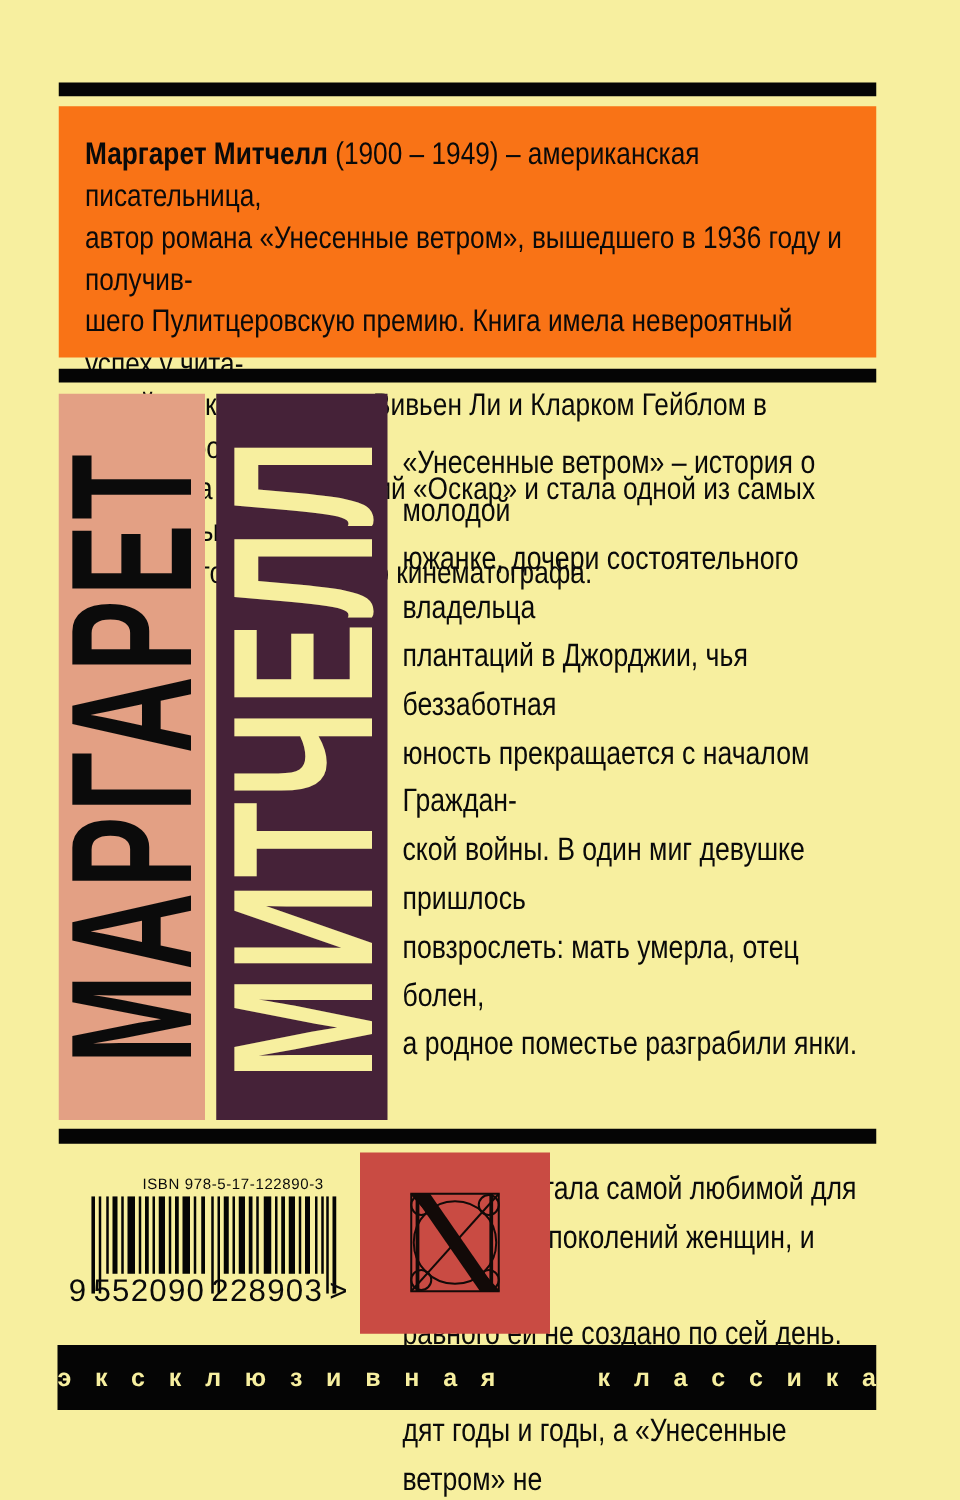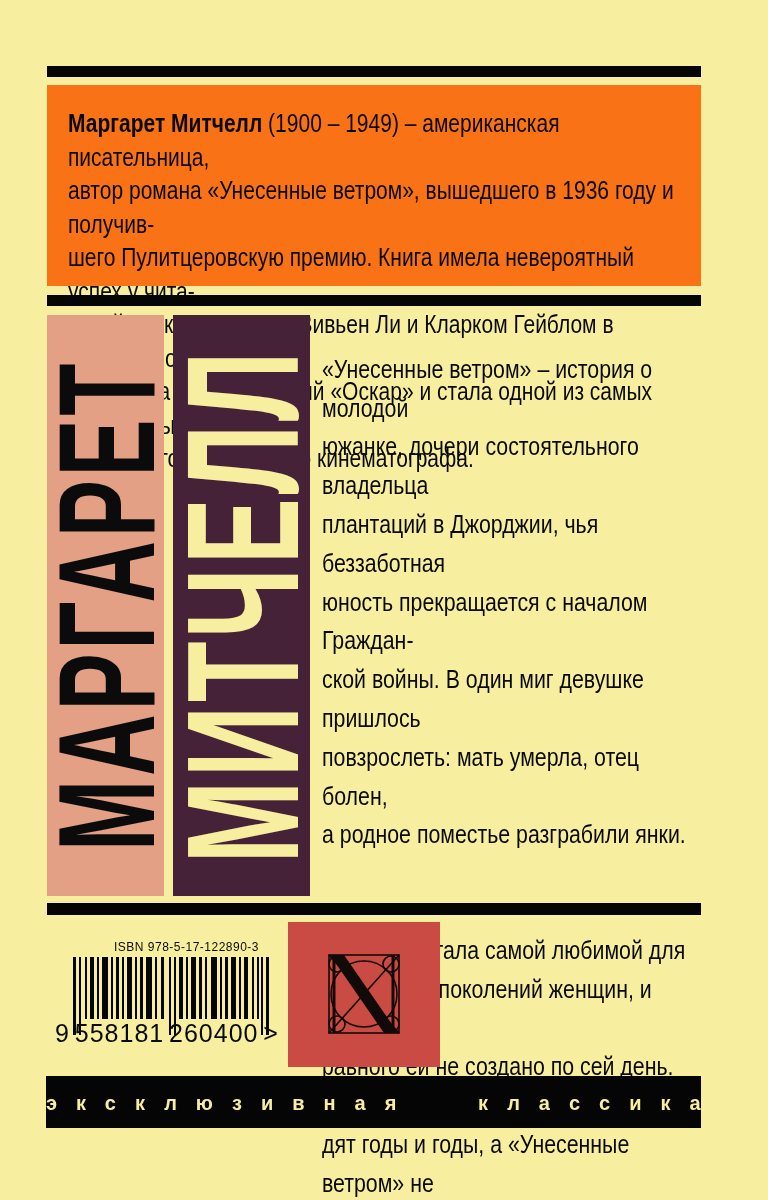--- a/index.html
+++ b/index.html
@@ -148,22 +148,22 @@
             <rect x="166" y="0" width="2" height="62"></rect>
           <rect x="171" y="0" width="4" height="62"></rect>
             <rect x="179" y="0" width="2" height="62"></rect>
           <rect x="184" y="0" width="2" height="62"></rect>
           <rect x="188" y="0" width="2" height="78"></rect>
             <rect x="193" y="0" width="3" height="78"></rect>
         </g>
       </svg>
       <div class="barcode-digits">
         <span>9</span>
-        <span>558181</span>
-        <span>260400</span>
+        <span>552090</span>
+        <span>228903</span>
         <span>&gt;</span>
       </div>
     </div>
   </div>
 
   <div class="logo-box">
     <svg width="100" height="84" viewBox="0 0 100 84">
       <g fill="none" stroke="#120a08" stroke-width="1.6">
         <rect x="15" y="3" width="70" height="78"></rect>
         <circle cx="50" cy="42" r="33"></circle>

